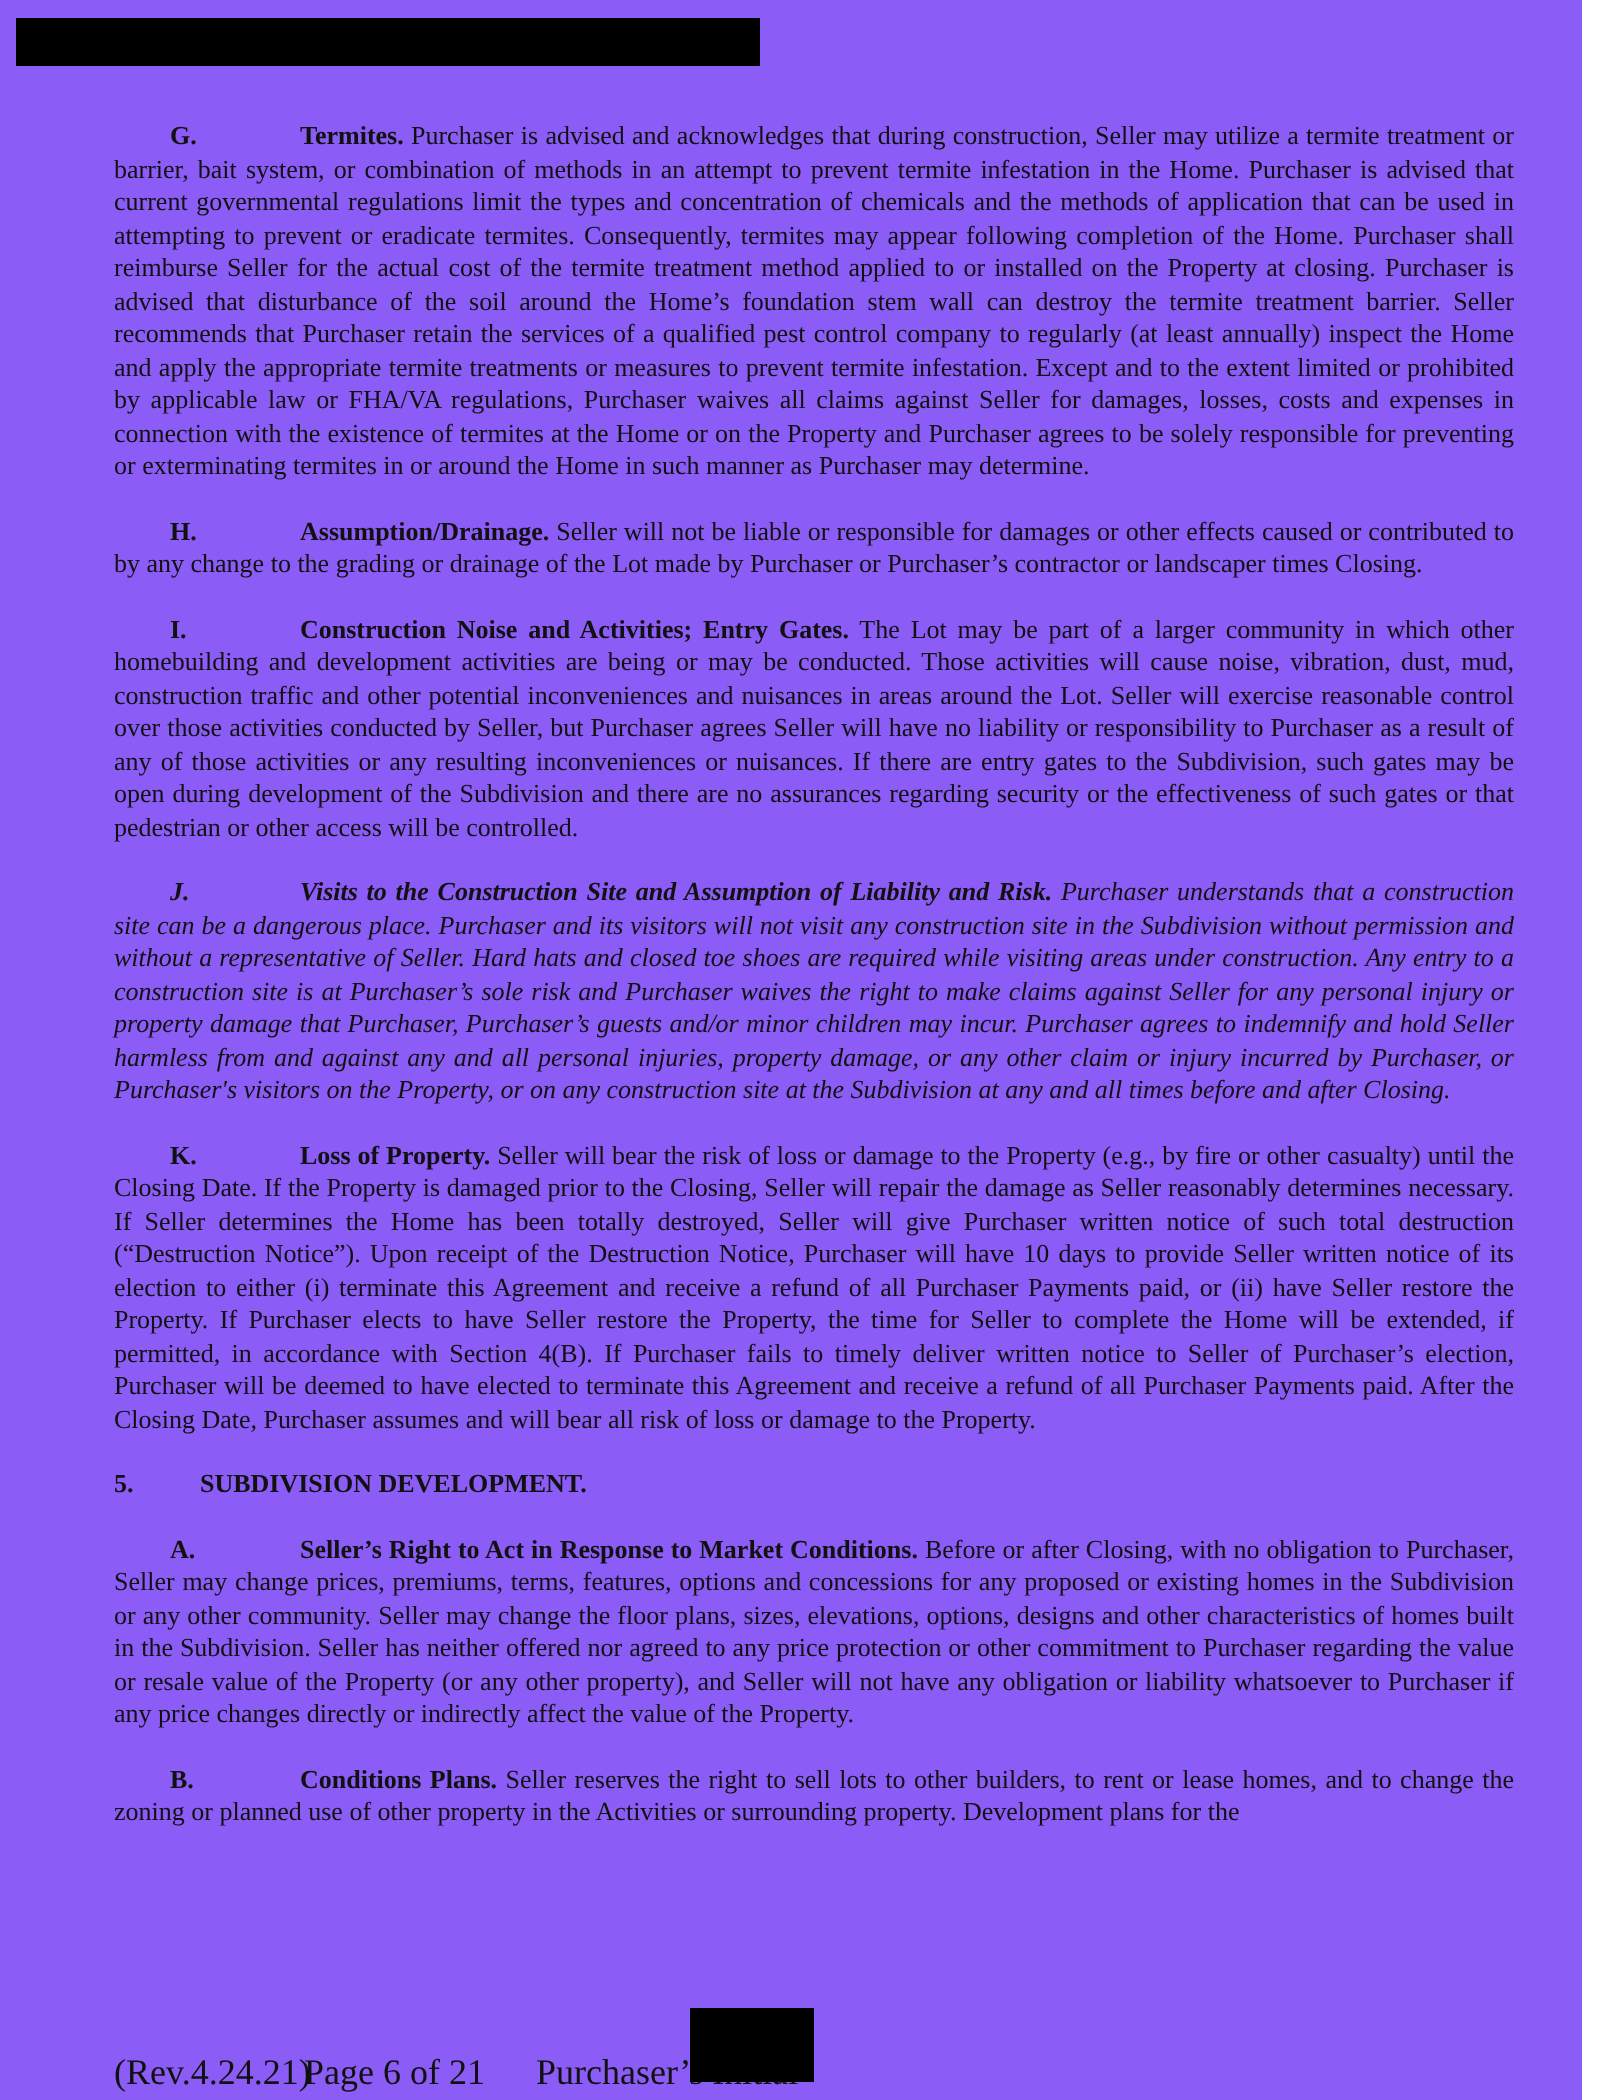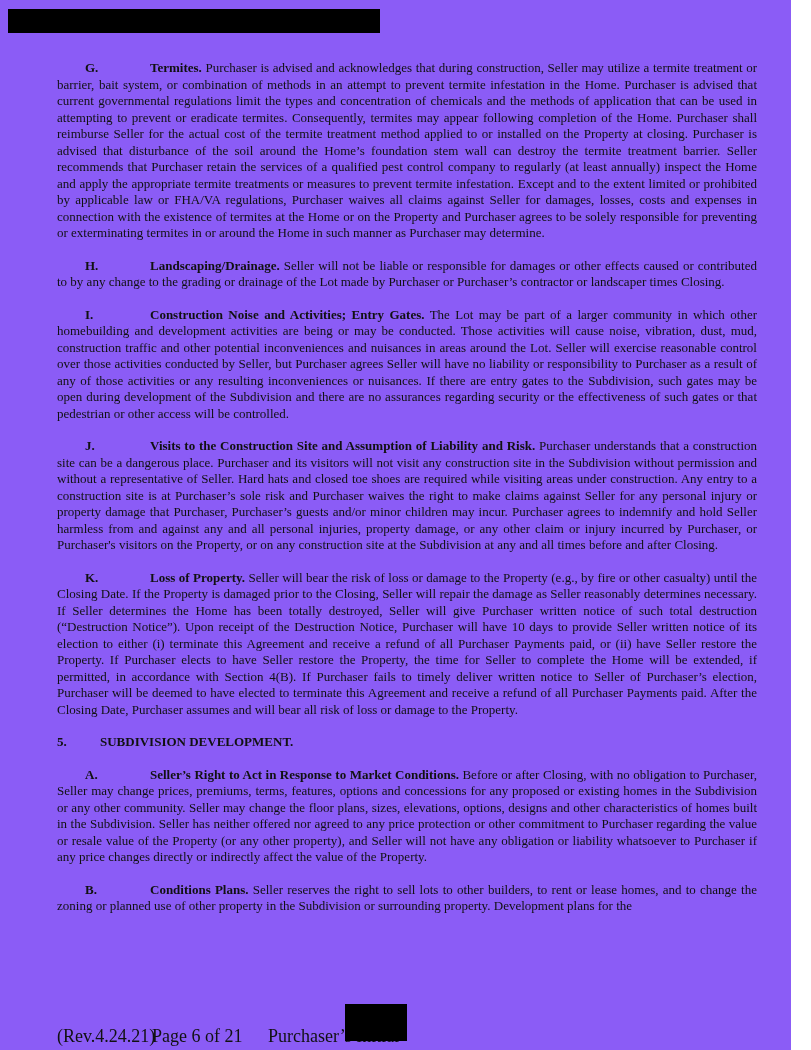--- a/index.html
+++ b/index.html
@@ -26,21 +26,21 @@
     width: 700px;
   }
   p.para {
     margin: 0 0 16px 0;
     text-align: justify;
     text-indent: 28px;
   }
   p.para.main {
     text-indent: 0;
   }
-  p.para.mt-lg { margin-top: 14px; }
+  p.para.mt-lg { margin-top: 14px; font-style: italic; }
   p.para.mt-md { }
   .letter {
     display: inline-block;
     width: 65px;
     font-weight: bold;
     text-indent: 0;
   }
   p.para.main .letter {
     width: 43px;
   }
@@ -83,33 +83,33 @@
 <body>
 
 <div class="page">
 
   <div class="redaction top"></div>
 
   <div class="content">
 
     <p class="para"><b class="letter">G.</b><b class="head">Termites.</b><span> Purchaser is advised and acknowledges that during construction, Seller may utilize a termite treatment or barrier, bait system, or combination of methods in an attempt to prevent termite infestation in the Home. Purchaser is advised that current governmental regulations limit the types and concentration of chemicals and the methods of application that can be used in attempting to prevent or eradicate termites. Consequently, termites may appear following completion of the Home. Purchaser shall reimburse Seller for the actual cost of the termite treatment method applied to or installed on the Property at closing. Purchaser is advised that disturbance of the soil around the Home’s foundation stem wall can destroy the termite treatment barrier. Seller recommends that Purchaser retain the services of a qualified pest control company to regularly (at least annually) inspect the Home and apply the appropriate termite treatments or measures to prevent termite infestation. Except and to the extent limited or prohibited by applicable law or FHA/VA regulations, Purchaser waives all claims against Seller for damages, losses, costs and expenses in connection with the existence of termites at the Home or on the Property and Purchaser agrees to be solely responsible for preventing or exterminating termites in or around the Home in such manner as Purchaser may determine.</span></p>
 
-    <p class="para"><b class="letter">H.</b><b class="head">Landscaping/Drainage.</b><span> Seller will not be liable or responsible for damages or other effects caused or contributed to by any change to the grading or drainage of the Lot made by Purchaser or Purchaser’s contractor or landscaper times Closing.</span></p>
+    <p class="para"><b class="letter">H.</b><b class="head">Assumption/Drainage.</b><span> Seller will not be liable or responsible for damages or other effects caused or contributed to by any change to the grading or drainage of the Lot made by Purchaser or Purchaser’s contractor or landscaper times Closing.</span></p>
 
     <p class="para"><b class="letter">I.</b><b class="head">Construction Noise and Activities; Entry Gates.</b><span> The Lot may be part of a larger community in which other homebuilding and development activities are being or may be conducted. Those activities will cause noise, vibration, dust, mud, construction traffic and other potential inconveniences and nuisances in areas around the Lot. Seller will exercise reasonable control over those activities conducted by Seller, but Purchaser agrees Seller will have no liability or responsibility to Purchaser as a result of any of those activities or any resulting inconveniences or nuisances. If there are entry gates to the Subdivision, such gates may be open during development of the Subdivision and there are no assurances regarding security or the effectiveness of such gates or that pedestrian or other access will be controlled.</span></p>
 
     <p class="para mt-lg"><b class="letter">J.</b><b class="head">Visits to the Construction Site and Assumption of Liability and Risk.</b><span> Purchaser understands that a construction site can be a dangerous place. Purchaser and its visitors will not visit any construction site in the Subdivision without permission and without a representative of Seller. Hard hats and closed toe shoes are required while visiting areas under construction. Any entry to a construction site is at Purchaser’s sole risk and Purchaser waives the right to make claims against Seller for any personal injury or property damage that Purchaser, Purchaser’s guests and/or minor children may incur. Purchaser agrees to indemnify and hold Seller harmless from and against any and all personal injuries, property damage, or any other claim or injury incurred by Purchaser, or Purchaser's visitors on the Property, or on any construction site at the Subdivision at any and all times before and after Closing.</span></p>
 
     <p class="para"><b class="letter">K.</b><b class="head">Loss of Property.</b><span> Seller will bear the risk of loss or damage to the Property (e.g., by fire or other casualty) until the Closing Date. If the Property is damaged prior to the Closing, Seller will repair the damage as Seller reasonably determines necessary. If Seller determines the Home has been totally destroyed, Seller will give Purchaser written notice of such total destruction (“Destruction Notice”). Upon receipt of the Destruction Notice, Purchaser will have 10 days to provide Seller written notice of its election to either (i) terminate this Agreement and receive a refund of all Purchaser Payments paid, or (ii) have Seller restore the Property. If Purchaser elects to have Seller restore the Property, the time for Seller to complete the Home will be extended, if permitted, in accordance with Section 4(B). If Purchaser fails to timely deliver written notice to Seller of Purchaser’s election, Purchaser will be deemed to have elected to terminate this Agreement and receive a refund of all Purchaser Payments paid. After the Closing Date, Purchaser assumes and will bear all risk of loss or damage to the Property.</span></p>
 
     <p class="para main mt-md"><b class="letter">5.</b><b class="head">SUBDIVISION DEVELOPMENT.</b><span></span></p>
 
     <p class="para"><b class="letter">A.</b><b class="head">Seller’s Right to Act in Response to Market Conditions.</b><span> Before or after Closing, with no obligation to Purchaser, Seller may change prices, premiums, terms, features, options and concessions for any proposed or existing homes in the Subdivision or any other community. Seller may change the floor plans, sizes, elevations, options, designs and other characteristics of homes built in the Subdivision. Seller has neither offered nor agreed to any price protection or other commitment to Purchaser regarding the value or resale value of the Property (or any other property), and Seller will not have any obligation or liability whatsoever to Purchaser if any price changes directly or indirectly affect the value of the Property.</span></p>
 
-    <p class="para"><b class="letter">B.</b><b class="head">Conditions Plans.</b><span> Seller reserves the right to sell lots to other builders, to rent or lease homes, and to change the zoning or planned use of other property in the Subdivision or surrounding property. Development plans for the</span></p>
+    <p class="para"><b class="letter">B.</b><b class="head">Conditions Plans.</b><span> Seller reserves the right to sell lots to other builders, to rent or lease homes, and to change the zoning or planned use of other property in the Activities or surrounding property. Development plans for the</span></p>
 
   </div>
 
   <div class="footer">
     <span class="rev">(Rev.4.24.21)</span>
     <span class="pagenum">Page 6 of 21</span>
     <span class="initials">Purchaser’s Initial</span>
   </div>
 
   <div class="redaction bottom"></div>

